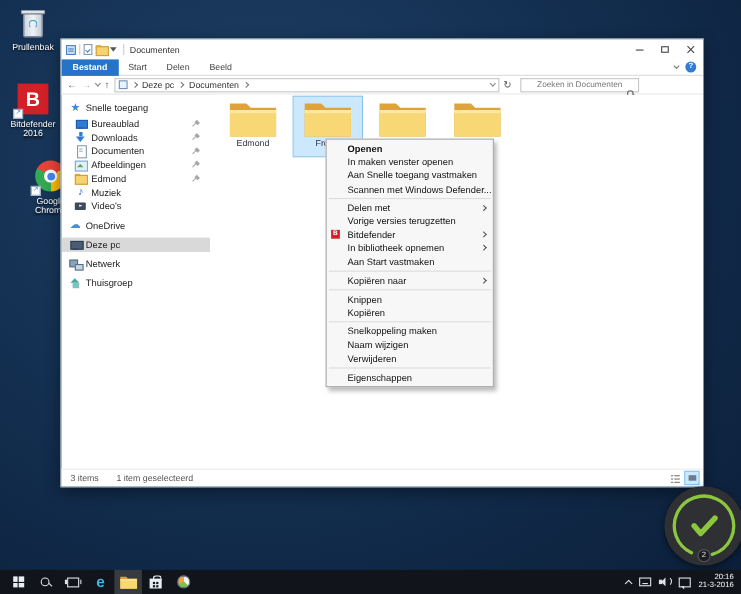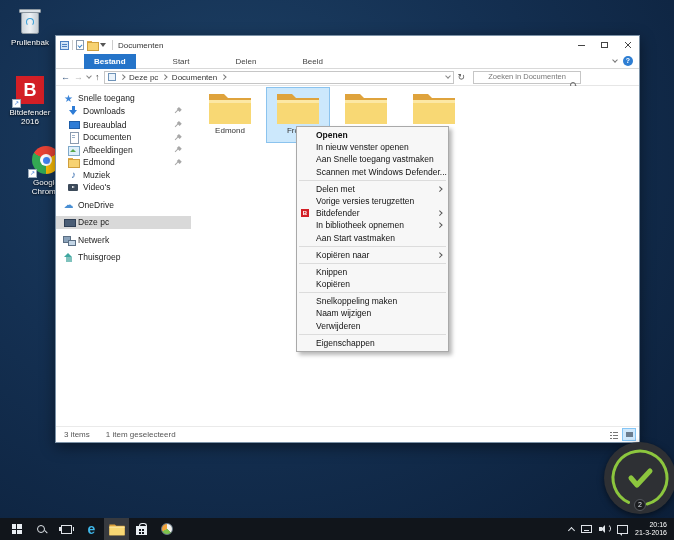--- a/index.html
+++ b/index.html
@@ -37,21 +37,21 @@
   .qat-folder::after { content:""; position:absolute; left:0; top:1px; width:10px; height:7px; background:#f7d271; border:0.5px solid #cf9f3e; }
   .caret-down { width:4px; height:4px; border-left:3px solid transparent; border-right:3px solid transparent; border-top:4px solid #555; margin:0 3px; }
   .titlebar .title { font-size:8px; color:#333; margin-left:2px; }
   .win-controls { margin-left:auto; display:flex; height:100%; }
   .wc { width:23px; height:100%; display:flex; align-items:center; justify-content:center; }
   .wc-min { width:7px; height:1px; background:#444; }
   .wc-max { width:7px; height:6px; border:1px solid #444; }
   .wc svg { display:block; }
 
   .tabs-row { height:15px; display:flex; align-items:center; border-bottom:1px solid #d9d9d9; background:#fff; }
-  .tab { font-size:8px; color:#444; padding:0 9px; height:15px; line-height:15px;margin-left:28px; }
+  .tab { font-size:8px; color:#444; padding:0 9px; height:15px; line-height:15px; }
   .tab.file { background:#2574c9; color:#fff; font-weight:bold; padding:0 10px; }
   .ribbon-right { margin-left:auto; display:flex; align-items:center; gap:6px; padding-right:6px; }
   .chev-down { width:4px; height:4px; border-right:1px solid #777; border-bottom:1px solid #777; transform:rotate(45deg); margin-top:-2px; }
   .help-btn { width:10px; height:10px; border-radius:50%; background:#2e7ed3; color:#fff; font-size:7px; font-weight:bold; text-align:center; line-height:10px; }
 
   .addr-row { height:17px; display:flex; align-items:center; padding:0 5px; gap:4px; border-bottom:1px solid #e6e6e6; background:#fff; }
   .nav-arrow { font-size:9px; line-height:13px; }
   .nav-back { color:#3c5a80; } .nav-fwd { color:#b9b9b9; } .nav-up { color:#444; }
   .mini-chev { width:4px; height:4px; border-right:1px solid #888; border-bottom:1px solid #888; transform:rotate(45deg); margin-top:-2px; }
   .addr-box { width:350px; height:13px; border:1px solid #c6c6c6; display:flex; align-items:center; font-size:8px; color:#333; padding:0 3px; gap:3px; }
@@ -244,28 +244,28 @@
     </div>
   </div>
 
   <div class="content">
 
     <div class="navpane">
       <div class="nav-item">
         <span class="ic ic-star">★</span>
         <span>Snelle toegang</span>
       </div>
-      <div class="nav-item child">
-        <span class="ic ic-download"></span>
-        <span>Downloads</span>
-        <span class="pin-icon"></span>
-      </div>
       <div class="nav-item child first-child-gap">
         <span class="ic ic-desktop"></span>
         <span>Bureaublad</span>
+        <span class="pin-icon"></span>
+      </div>
+      <div class="nav-item child">
+        <span class="ic ic-download"></span>
+        <span>Downloads</span>
         <span class="pin-icon"></span>
       </div>
       <div class="nav-item child">
         <span class="ic ic-doc"></span>
         <span>Documenten</span>
         <span class="pin-icon"></span>
       </div>
       <div class="nav-item child">
         <span class="ic ic-pic"></span>
         <span>Afbeeldingen</span>
@@ -331,21 +331,21 @@
         <svg class="fsvg" viewBox="0 0 44 34">
             <path d="M1 3h15l4 4h23v26H1z" fill="#dfa33c"></path>
             <path d="M1 9h42v24H1z" fill="#f8d874"></path>
             <path d="M1 9h42v3H1z" fill="#fce8a4"></path>
           </svg>
         <span class="fname"></span>
       </div>
 
       <div class="context-menu">
         <div class="menu-item bold"><span>Openen</span></div>
-        <div class="menu-item"><span>In nieuw venster openen</span></div>
+        <div class="menu-item"><span>In maken venster openen</span></div>
         <div class="menu-item"><span>Aan Snelle toegang vastmaken</span></div>
         <div class="menu-item"><span>Scannen met Windows Defender...</span></div>
         <div class="menu-sep"></div>
         <div class="menu-item"><span>Delen met</span><span class="submenu-arrow"></span></div>
         <div class="menu-item"><span>Vorige versies terugzetten</span></div>
         <div class="menu-item"><span class="bd-mark">B</span><span>Bitdefender</span><span class="submenu-arrow"></span></div>
         <div class="menu-item"><span>In bibliotheek opnemen</span><span class="submenu-arrow"></span></div>
         <div class="menu-item"><span>Aan Start vastmaken</span></div>
         <div class="menu-sep"></div>
         <div class="menu-item"><span>Kopiëren naar</span><span class="submenu-arrow"></span></div>

